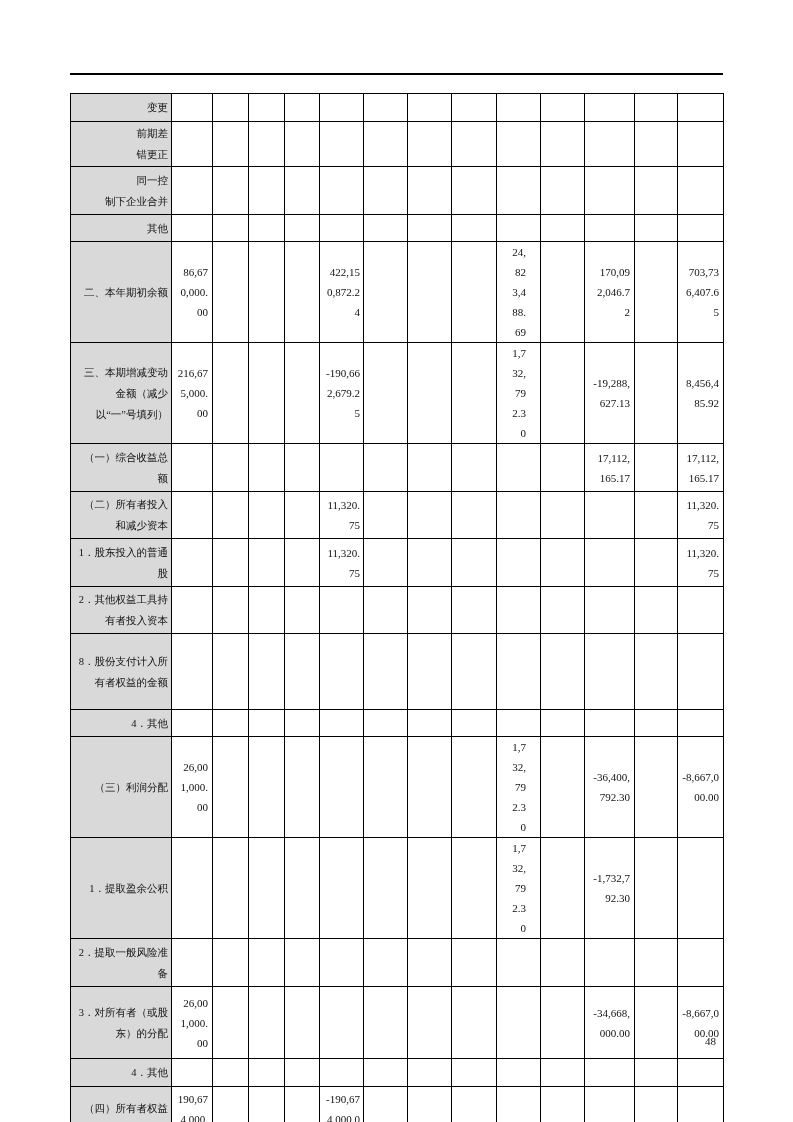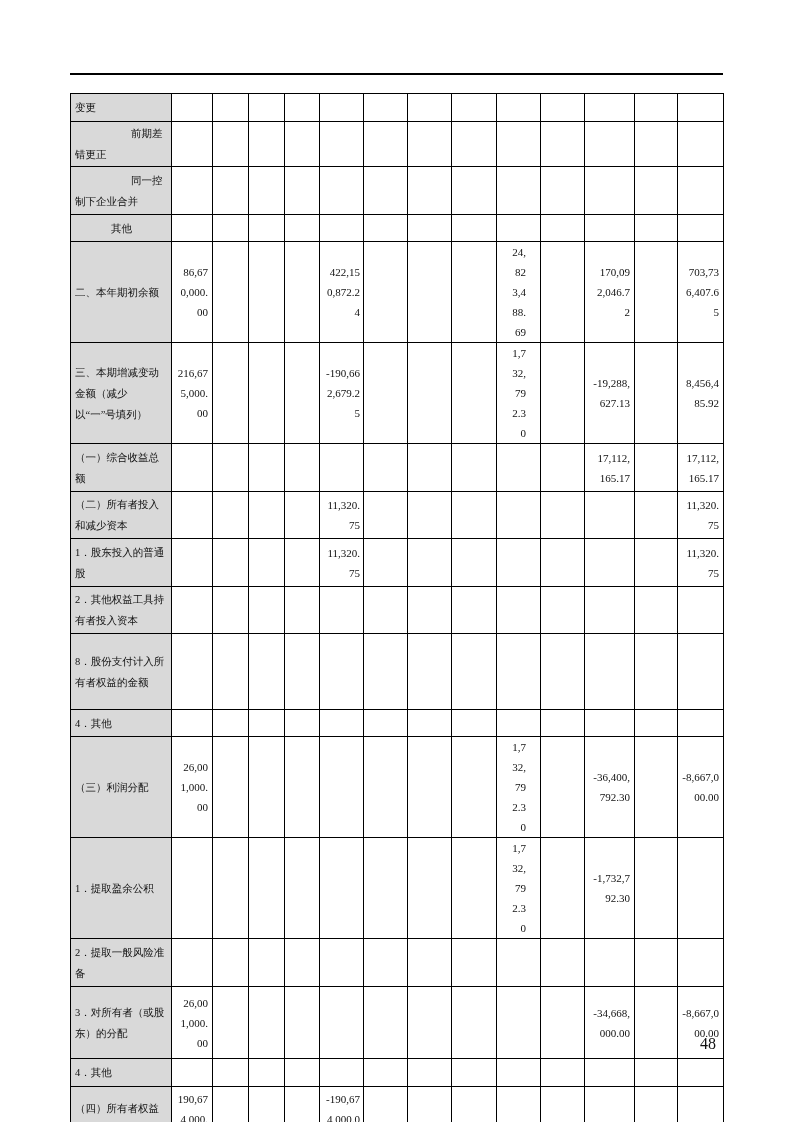--- a/index.html
+++ b/index.html
@@ -15,35 +15,35 @@
   .header-rule {
     position:absolute; left:70px; top:73px; width:653px; height:2px; background:#000;
   }
   table.sheet {
     position:absolute; left:70px; top:93px; width:653px;
     border-collapse:collapse; table-layout:fixed;
   }
   table.sheet td { border:1px solid #000; vertical-align:middle; overflow:hidden; }
   td.label {
     background:#d9d9d9; font-size:10.5px; line-height:21px;
-    padding:1px 3px 1px 4px; word-break:break-all; text-align:left;
+    padding:1px 3px 1px 4px; word-break:break-all; text-align:right;
   }
   td.label.ind1 { text-indent:36px; }
   td.label.ind2 { text-indent:56px; }
   td.num {
     background:#fff; font-size:11px; line-height:20px; text-align:right;
     padding:0 2px; word-break:break-all;
   }
   td.num:nth-child(2)  { padding:0 4px; }
   td.num:nth-child(6)  { padding:0 3px; }
   td.num:nth-child(10) { padding:0 14px; }
   td.num:nth-child(12) { padding:0 4px 0 8px; }
   td.num:nth-child(14) { padding:0 4px; }
   .page-number {
-    position:absolute; top:1035px; right:77px; font-size:16px;
+    position:absolute; top:1035px; right:77px; font-size:11px;
   }
 </style>
 </head>
 <body>
 
 <div class="page">
 
 
   <div class="header-rule"></div>
 

